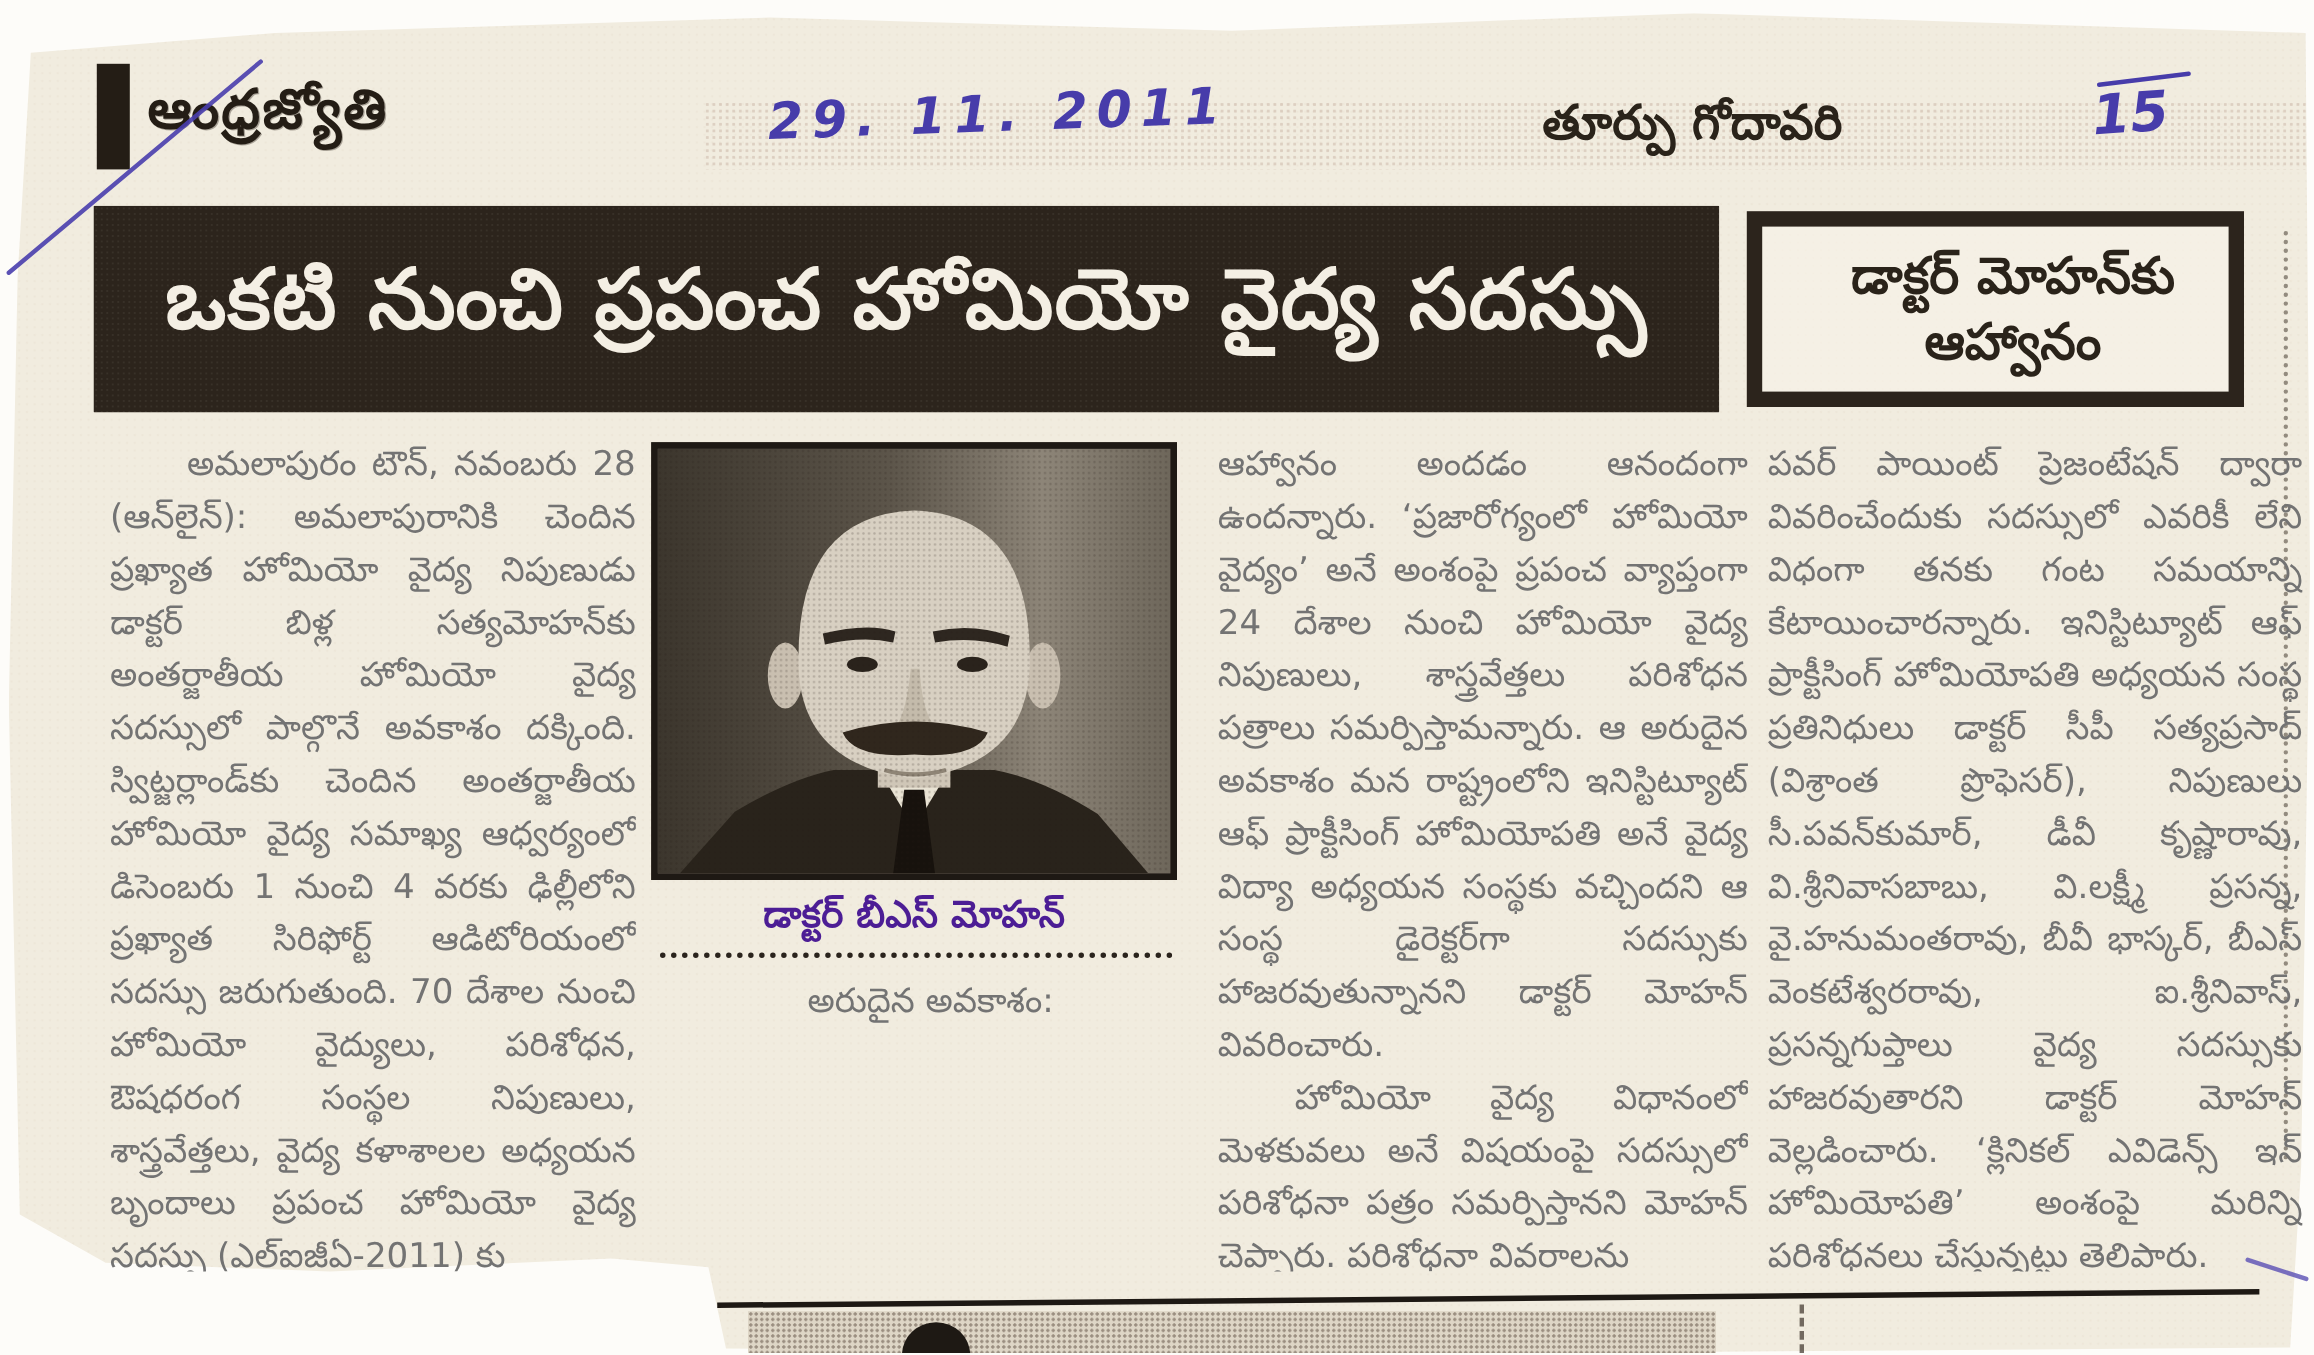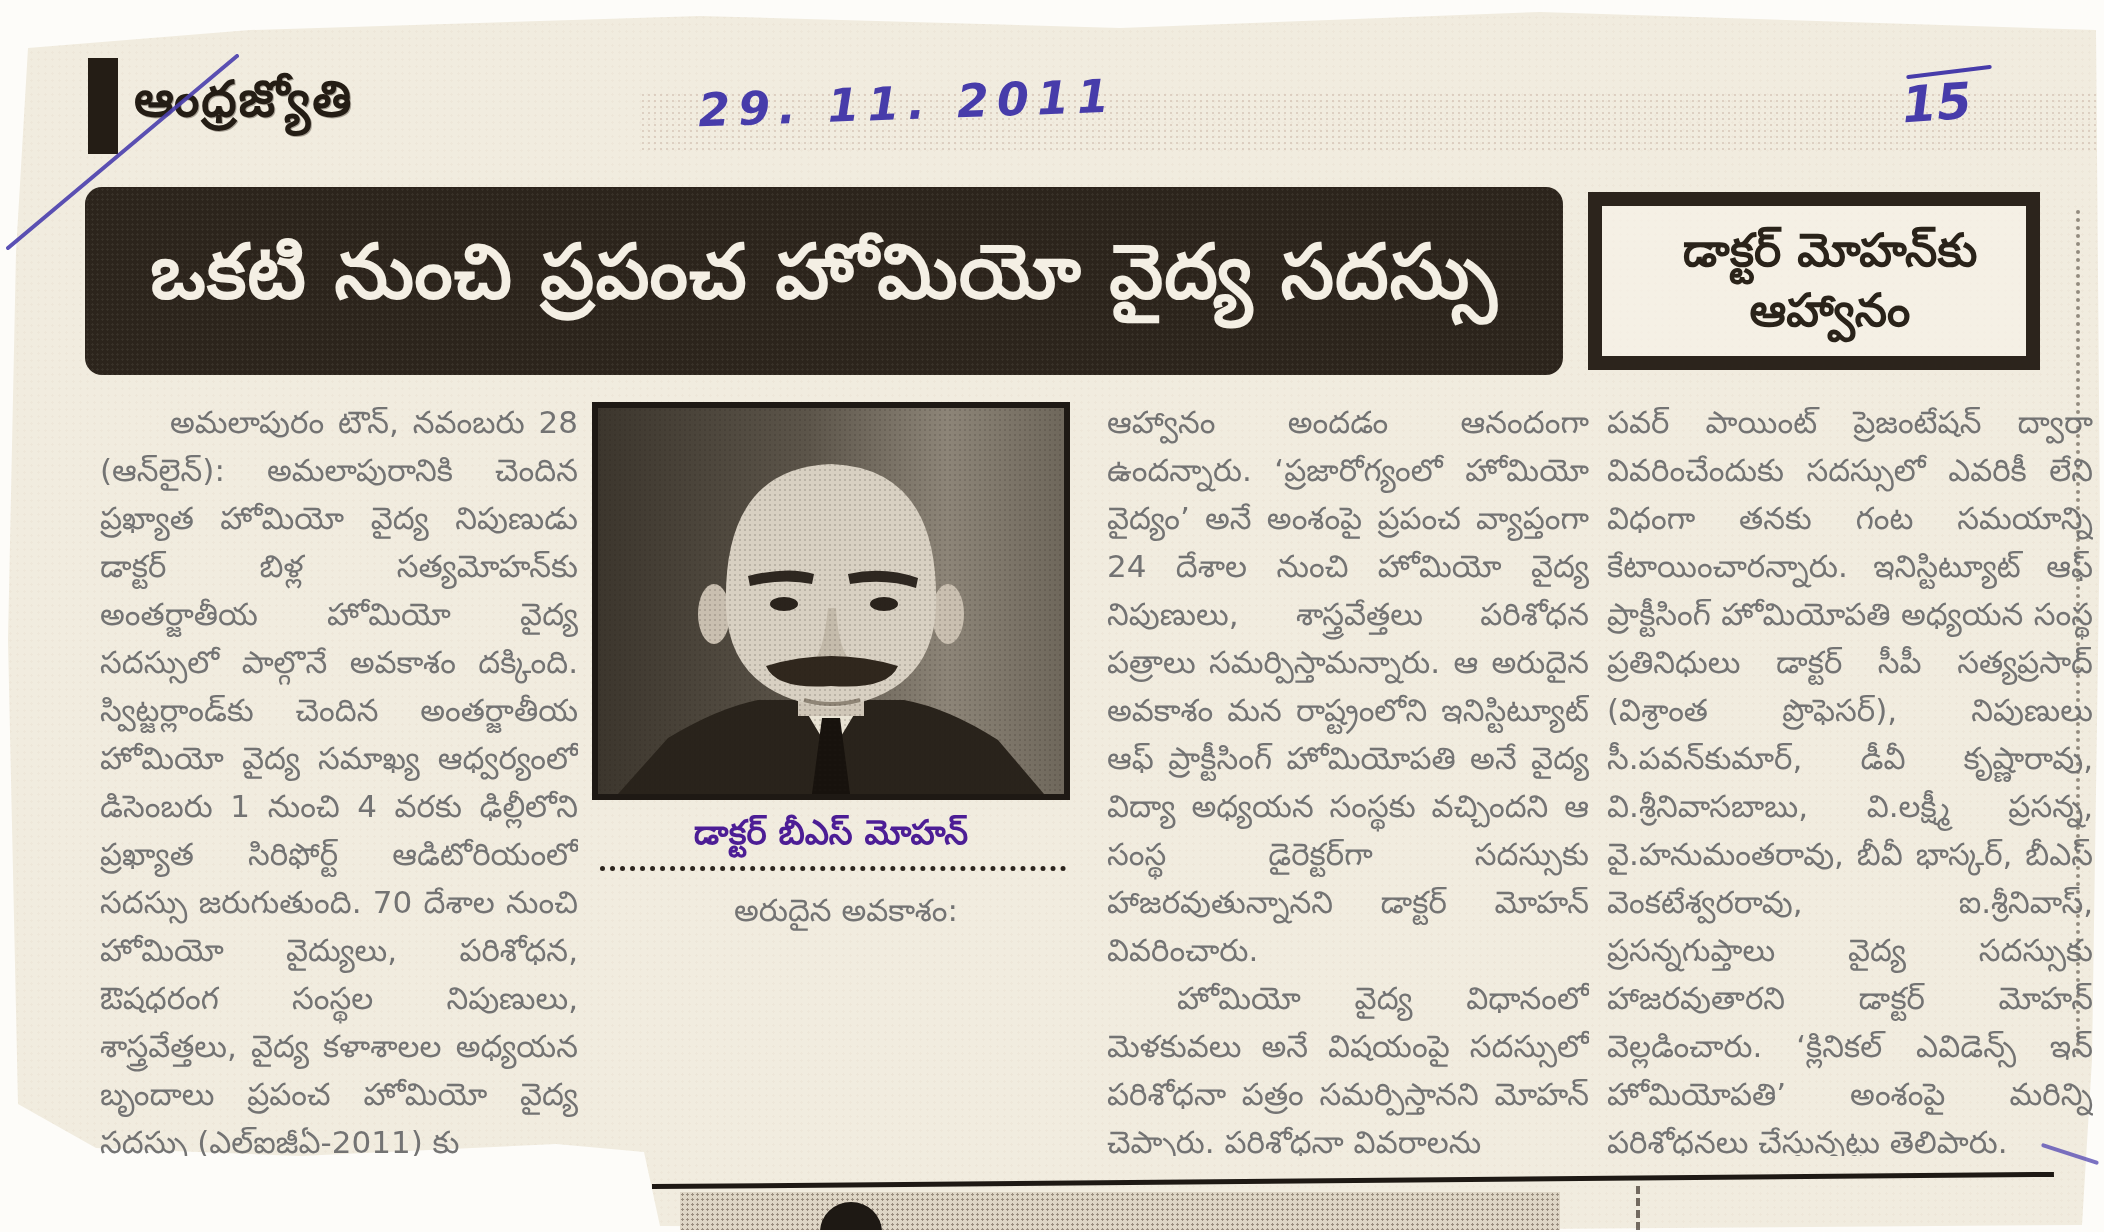--- a/index.html
+++ b/index.html
@@ -35,21 +35,21 @@
   .edition{position:absolute;left:1402px;top:86px;font-size:44px;font-weight:bold;color:#2a231a;}
   .pagenum{position:absolute;left:1902px;top:74px;font-size:50px;transform:rotate(-4deg);font-style:italic;}
   .pagenum-stroke{position:absolute;left:1906px;top:70px;width:86px;height:4px;background:#473caa;
     transform:rotate(-7deg);border-radius:2px;}
   .pen-line{position:absolute;left:0;top:0;pointer-events:none;}
   
   .banner{
     position:absolute;left:85px;top:187px;width:1478px;height:188px;
     background:
       radial-gradient(rgba(255,250,240,.06) 1px, transparent 1.2px),#2c241c;
-    background-size:5px 5px;border-radius:17px;
+    background-size:5px 5px;border-radius:1px;
     display:flex;align-items:center;justify-content:center;overflow:hidden;
   }
   .banner-text{color:#f4efe4;font-size:76px;font-weight:bold;white-space:nowrap;letter-spacing:1px;}
   .side-box{
     position:absolute;left:1588px;top:192px;width:452px;height:178px;
     border:14px solid #2c241c;box-sizing:border-box;background:rgba(248,244,234,.6);
     display:flex;flex-direction:column;align-items:center;justify-content:center;
   }
   .side-box div{font-size:46px;font-weight:bold;color:#2a231a;line-height:1.3;margin-left:32px;}
   .dotted-vrule{position:absolute;left:2076px;top:210px;height:845px;width:0;
@@ -94,20 +94,21 @@
 <body>
 
 <div class="stage">
 
   <div class="paper"></div>
   <div class="halftone-band"></div>
 
   <div class="black-bar"></div>
   <div class="masthead">ఆంధ్రజ్యోతి</div>
   <div class="date-hand hand">29. 11. 2011</div>
+  <div class="edition">తూర్పు గోదావరి</div>
   <div class="pagenum-stroke"></div>
   <div class="pagenum hand">15</div>
 
   <svg class="pen-line" width="2104" height="1232">
     <line x1="8" y1="248" x2="237" y2="56" stroke="#4a3fae" stroke-width="4" stroke-linecap="round" opacity="0.9"></line>
   </svg>
 
   <div class="banner">
     <span class="banner-text">ఒకటి నుంచి ప్రపంచ హోమియో వైద్య సదస్సు</span>
   </div>

